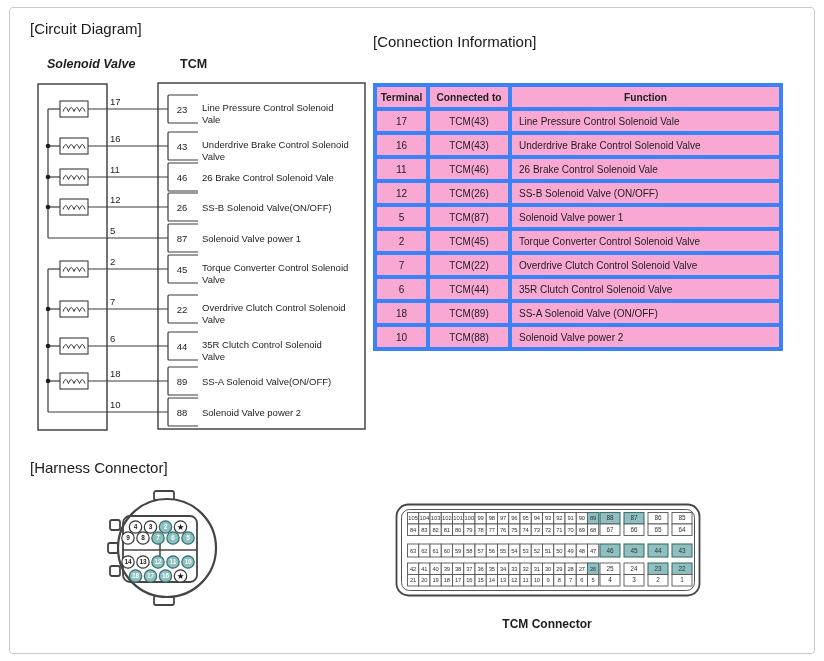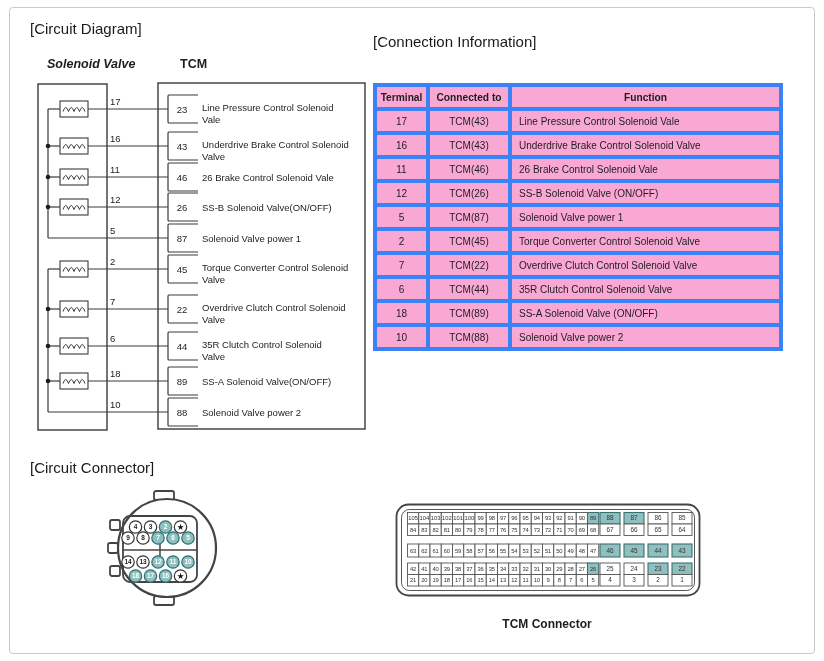--- a/index.html
+++ b/index.html
@@ -224,21 +224,21 @@
           <td class="c2">SS-A Solenoid Valve (ON/OFF)</td>
         </tr>
         <tr>
           <td class="c0">10</td>
           <td class="c1">TCM(88)</td>
           <td class="c2">Solenoid Valve power 2</td>
         </tr>
       </tbody>
   </table>
 
-  <div class="sec-label" style="left:30px; top:459px;">[Circuit Connector]</div>
+  <div class="sec-label" style="left:30px; top:459px;">[Harness Connector]</div>
 
   <svg style="left:107px; top:488px;" width="120" height="120" viewBox="0 0 120 120">
     <rect class="shell" x="47" y="3" width="20" height="9" rx="2"></rect>
     <rect class="shell" x="47" y="108" width="20" height="9" rx="2"></rect>
     <rect class="shell" x="3" y="32" width="10" height="10" rx="2"></rect>
     <rect class="shell" x="1" y="55" width="10" height="10" rx="2"></rect>
     <rect class="shell" x="3" y="78" width="10" height="10" rx="2"></rect>
     <circle cx="60" cy="60" r="49" fill="#ffffff" stroke="#444444" stroke-width="2.2"></circle>
     <rect x="16" y="28" width="74" height="66" rx="7" fill="none" stroke="#444444" stroke-width="1.8"></rect>
     <line x1="16" y1="62" x2="90" y2="62" stroke="#444444" stroke-width="1.5"></line>

